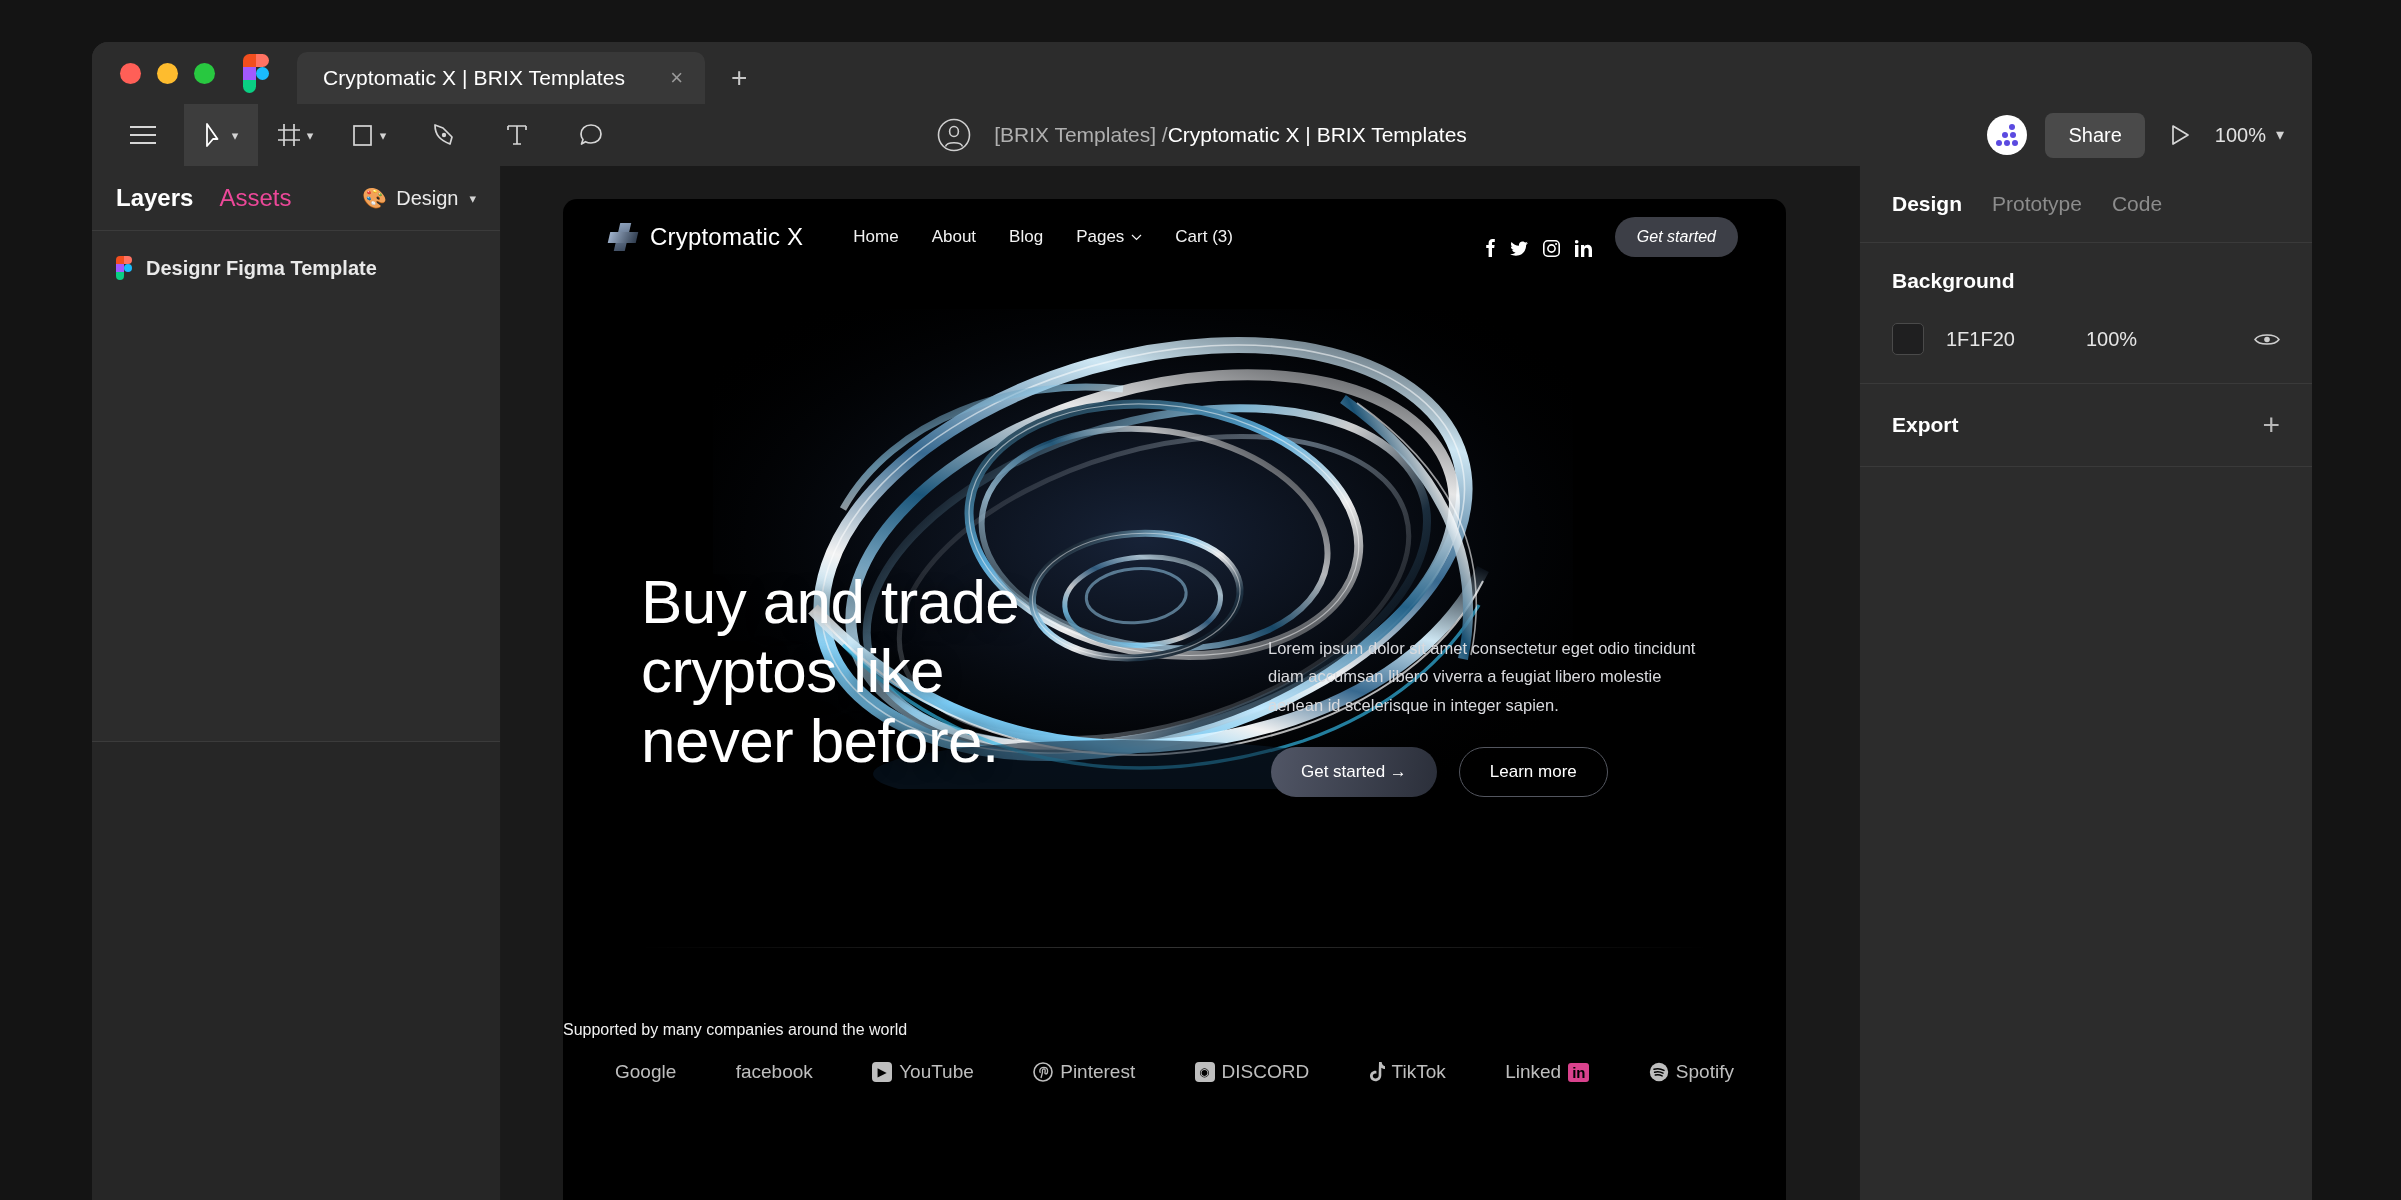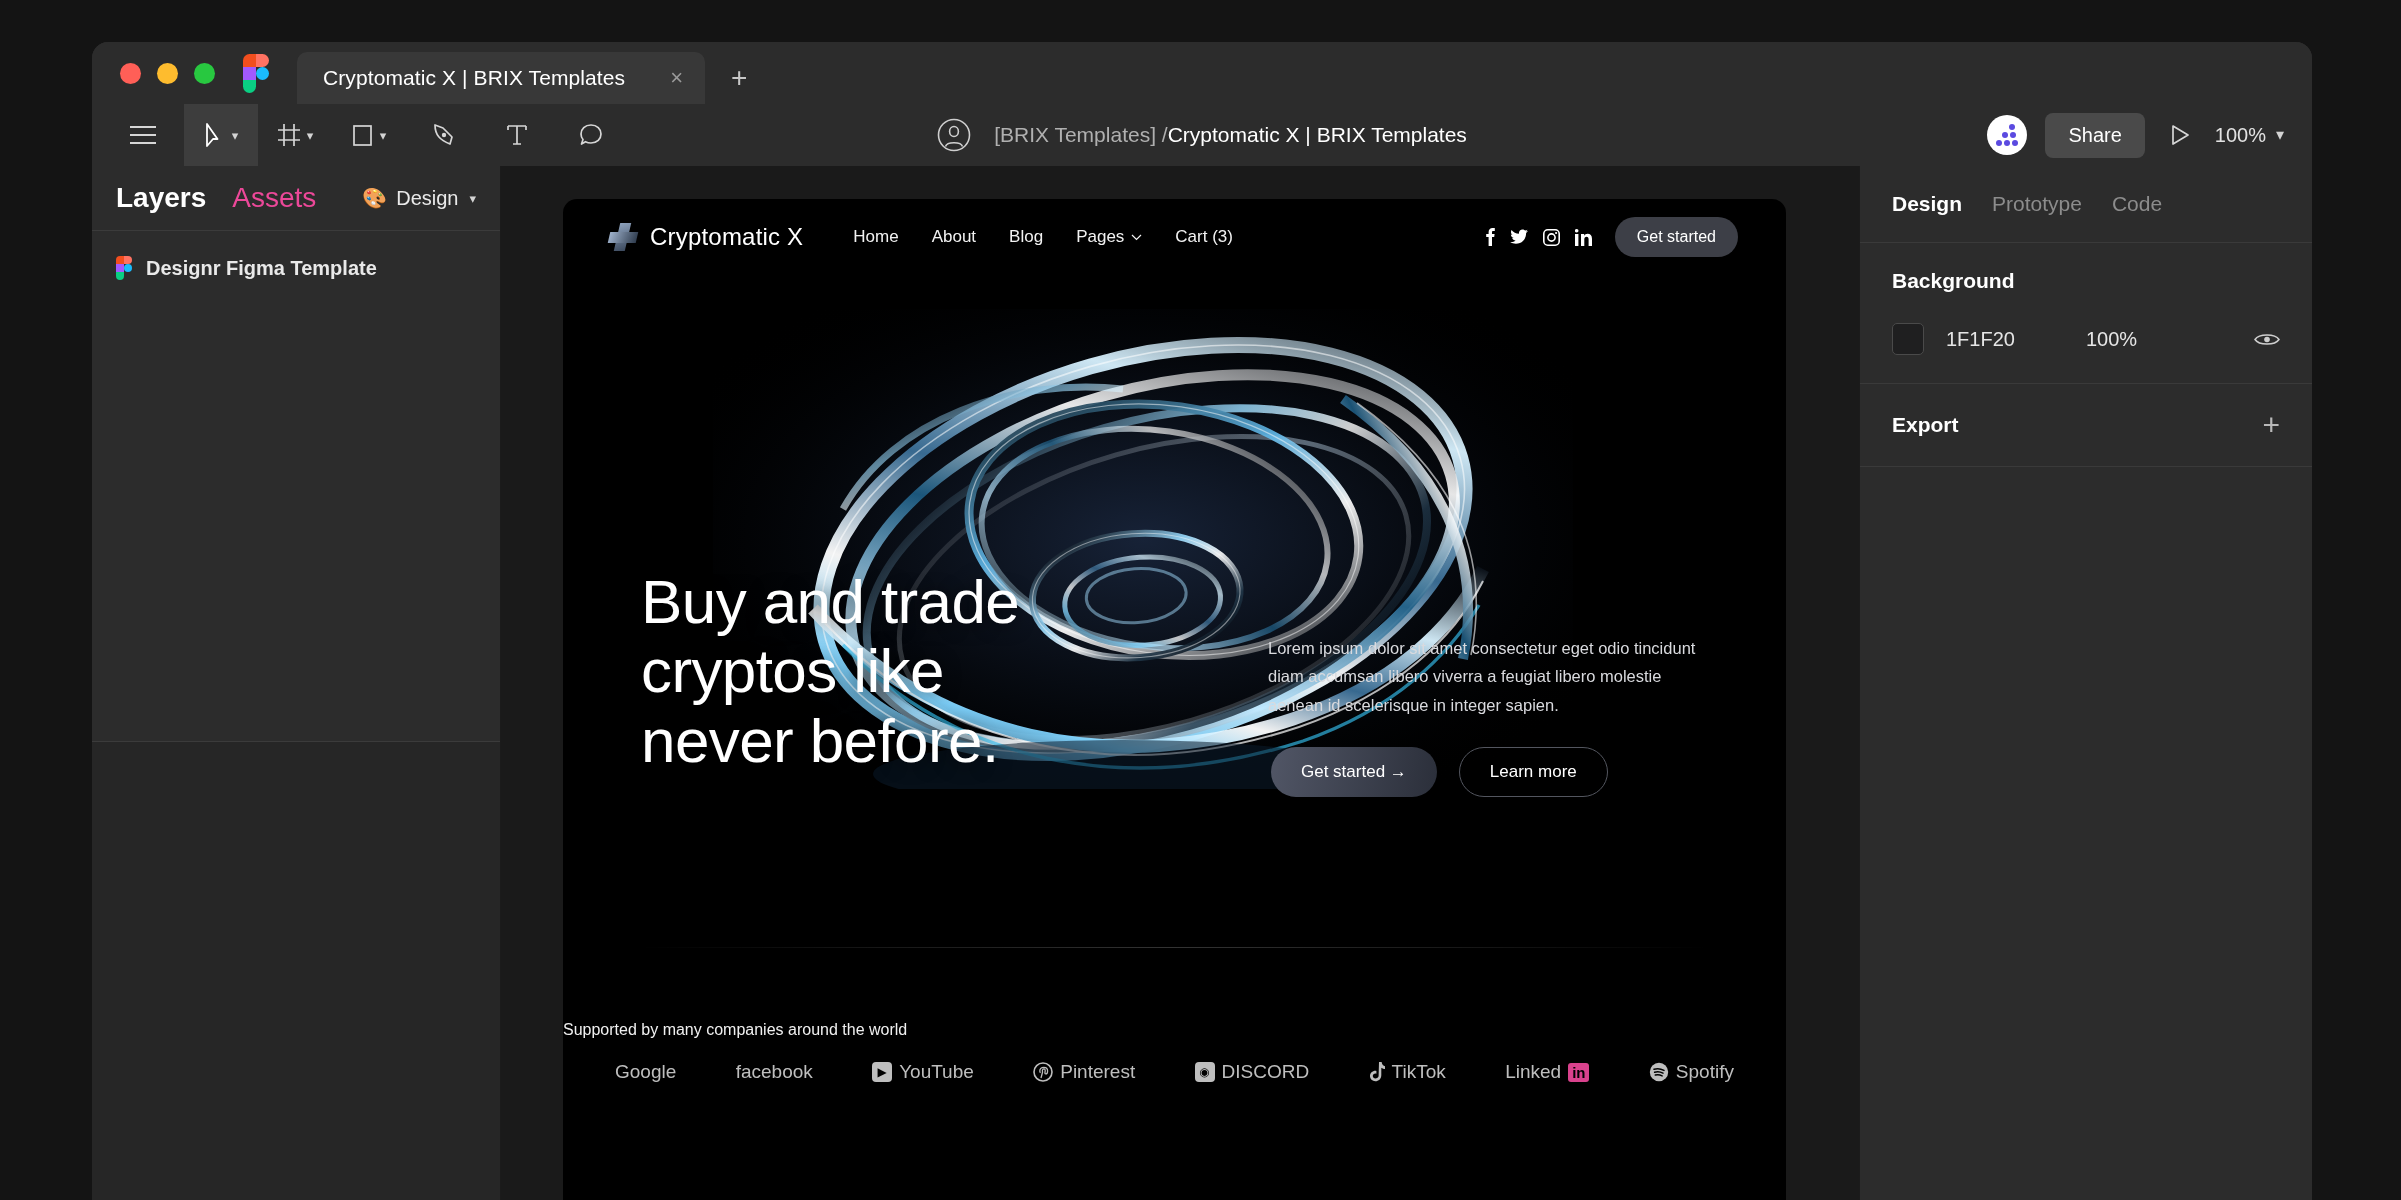--- a/index.html
+++ b/index.html
@@ -194,21 +194,21 @@
     flex-direction: column;
     border-right: 1px solid #1b1b1b;
   }
   .lp-tabs {
     height: 64px;
     display: flex;
     align-items: center;
     padding: 0 24px;
     gap: 26px;
   }
-  .lp-tab { font-size: 28px; cursor: pointer; white-space: nowrap; }
+  .lp-tab { font-size: 24px; cursor: pointer; white-space: nowrap; }
   .lp-tab.active { color: #ffffff; font-weight: bold; }
   .lp-tab.inactive { color: #ec4899; }
   .lp-design {
     margin-left: auto;
     display: flex; align-items: center; gap: 9px;
     color: #eaeaea; font-size: 20px; cursor: pointer;
     white-space: nowrap;
   }
   .lp-sep { height: 1px; background: #3b3b3b; }
   .lp-list { padding-top: 16px; }
@@ -284,21 +284,21 @@
     display: flex; align-items: center; gap: 33px;
     margin-left: 50px;
   }
   .nav-link {
     color: #f2f2f2; font-size: 17px; cursor: pointer;
     white-space: nowrap;
     display: flex; align-items: center; gap: 7px;
   }
   .nav-right {
     margin-left: auto;
-    display: flex; align-items: center; gap: 15px;
+    display: flex; align-items: flex-end; gap: 15px; font-style: italic;
   }
   .soc { color: #ffffff; display:flex; align-items:center; cursor: pointer; }
   .site-cta {
     background: #3d3f47;
     color: #ffffff;
     font-size: 16px;
     padding: 11px 22px;
     border-radius: 40px;
     cursor: pointer;
     white-space: nowrap;

